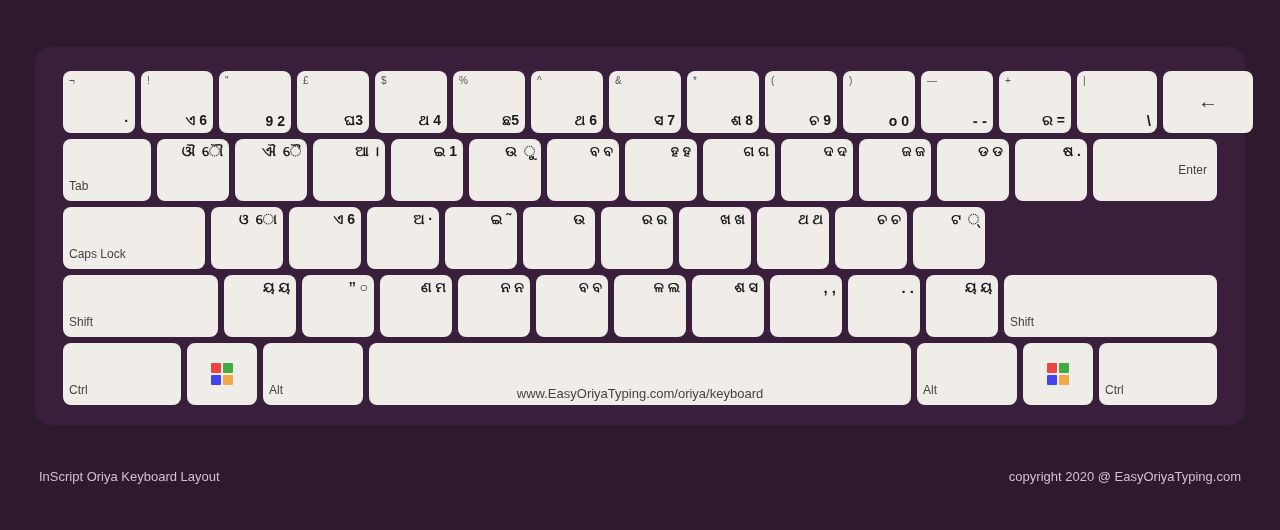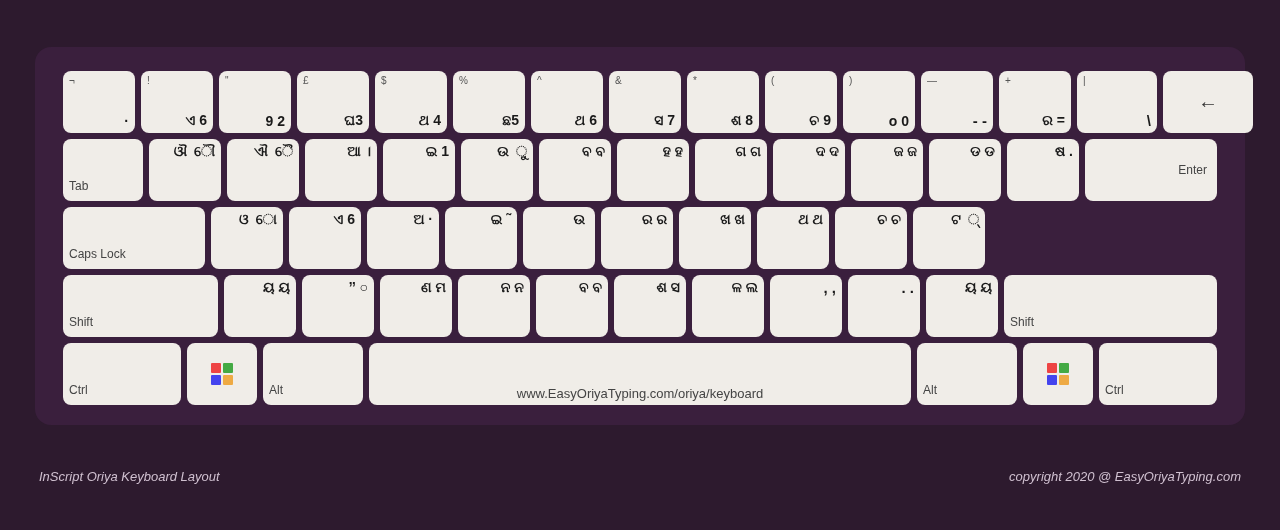--- a/index.html
+++ b/index.html
@@ -98,21 +98,20 @@
       display: flex;
       justify-content: space-between;
       width: 1210px;
       margin-top: 4px;
       padding: 0 4px;
     }
 
     .footer-text {
       color: #d0c0d0;
       font-size: 13px;
-      font-style: italic;
       margin-top: 40px;
     }
 
     .space-url {
       font-size: 13px;
       color: #333;
     }
 
     .oriya {
       font-size: 14px;
@@ -212,21 +211,21 @@
           <span class="key-secondary">|</span>
         </div>
       <div class="key-primary">\</div>
     </div>
     <div class="key key-backspace" style="width:90px;">
       <span class="arrow-left">←</span>
     </div>
   </div>
 
   <div class="keyboard-row">
-    <div class="key key-tab" style="width:80px; justify-content:flex-end; padding-bottom:8px;">
+    <div class="key key-tab" style="width:88px; justify-content:flex-end; padding-bottom:8px;">
       <span class="key-label">Tab</span>
     </div>
     <div class="key key-std">
       <div class="key-primary oriya">ଔ ୌ</div>
     </div>
     <div class="key key-std">
       <div class="key-primary oriya">ଐ ୈ</div>
     </div>
     <div class="key key-std">
       <div class="key-primary oriya">ଆ ।</div>
@@ -312,24 +311,24 @@
     <div class="key key-std">
       <div class="key-primary oriya">ଣ ମ</div>
     </div>
     <div class="key key-std">
       <div class="key-primary oriya">ନ ନ</div>
     </div>
     <div class="key key-std">
       <div class="key-primary oriya">ବ ବ</div>
     </div>
     <div class="key key-std">
+      <div class="key-primary oriya">ଳ ଲ</div>
+    </div>
+    <div class="key key-std">
       <div class="key-primary oriya">ଶ ସ</div>
-    </div>
-    <div class="key key-std">
-      <div class="key-primary oriya">ଳ ଲ</div>
     </div>
     <div class="key key-std">
       <div class="key-primary">, ,</div>
     </div>
     <div class="key key-std">
       <div class="key-primary">. .</div>
     </div>
     <div class="key key-std">
       <div class="key-primary oriya">ୟ ୟ</div>
     </div>

